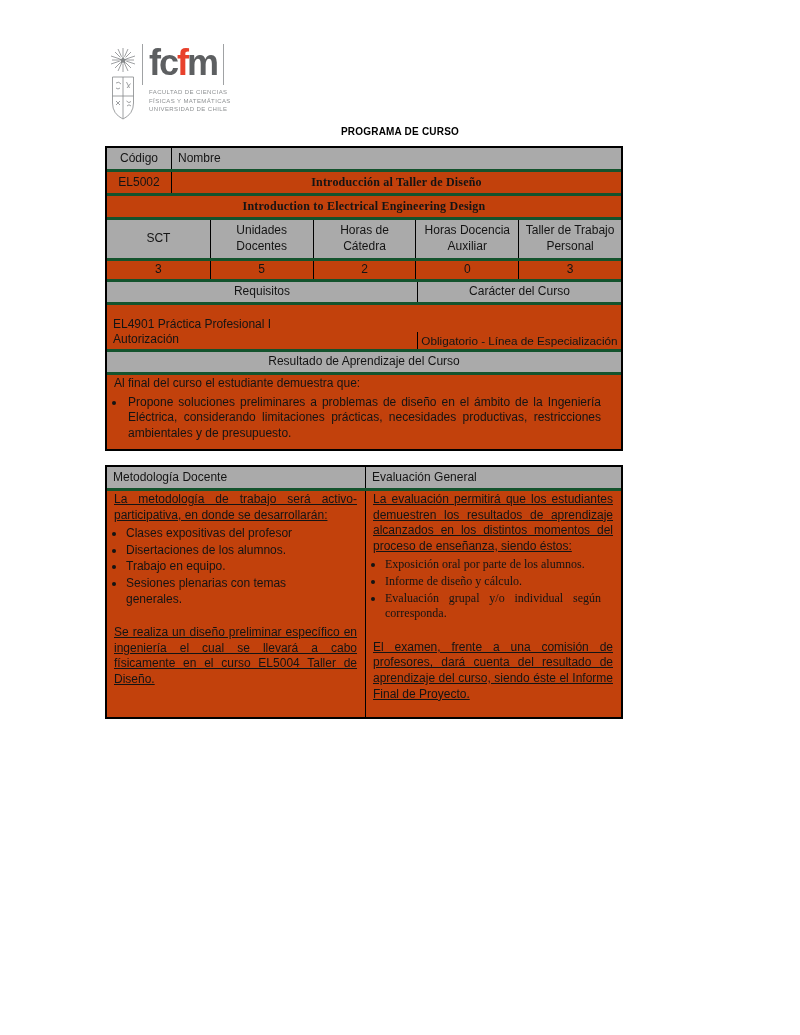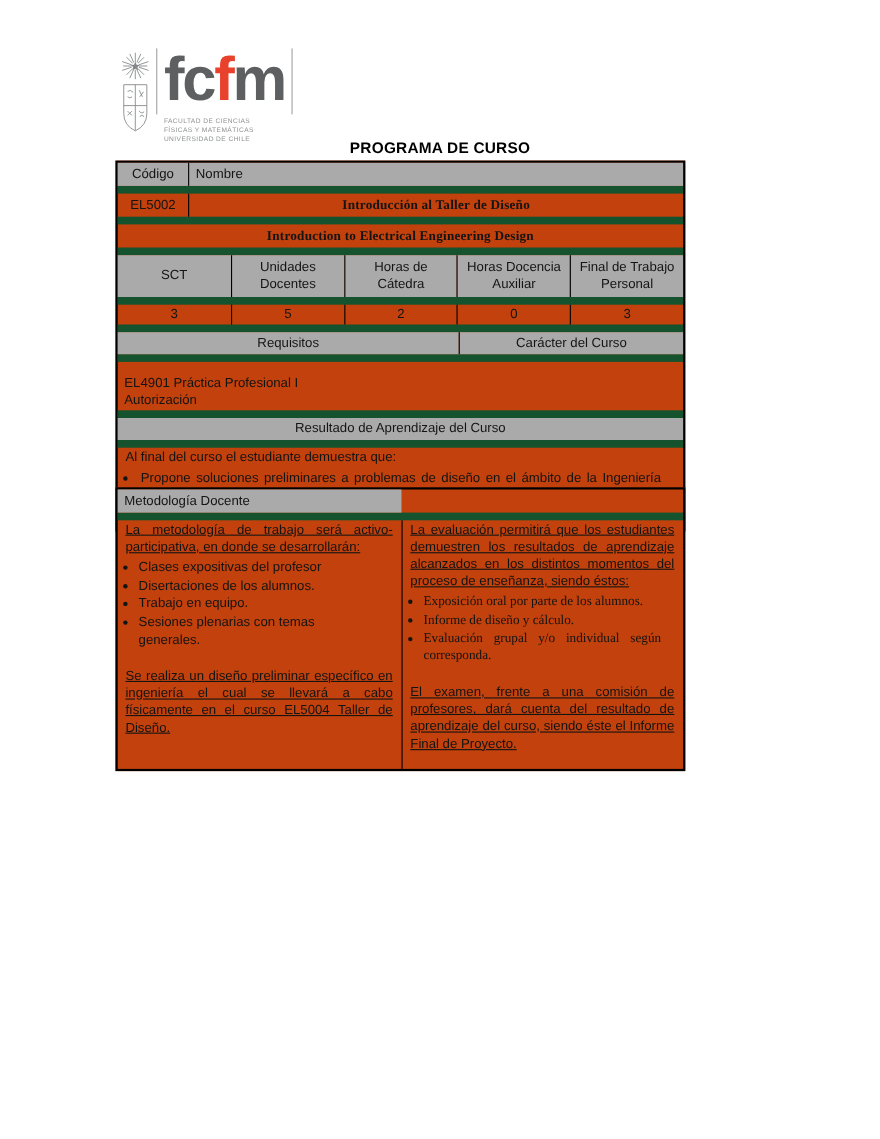--- a/index.html
+++ b/index.html
@@ -3,38 +3,38 @@
 <meta charset="utf-8">
 <style>
   html,body{margin:0;padding:0;background:#ffffff;}
   .page{position:relative;width:800px;height:1035px;background:#ffffff;margin:0 auto;overflow:hidden;
         font-family:"Liberation Sans",sans-serif;font-size:12px;color:#141414;line-height:1.3;}
 
   
   .logo{position:absolute;left:108px;top:44px;display:flex;align-items:flex-start;}
   .crest{display:block;margin-top:2px;}
   .logo-right{margin-left:4px;}
-  .wordmark{font-weight:bold;font-size:56px;line-height:0.92;letter-spacing:-2px;
+  .wordmark{font-weight:bold;font-size:36px;line-height:0.92;letter-spacing:-2px;
             padding:2px 6px 6px 6px;border-left:1px solid #a0a2a4;border-right:1px solid #a0a2a4;
             display:inline-block;}
   .wm-gray{color:#5d5f61;}
   .wm-red{color:#e8412c;}
   .logo-caption{margin:3px 0 0 7px;font-size:6px;line-height:1.4;letter-spacing:0.4px;
                 color:#8e9193;white-space:nowrap;}
 
   
   .doc-title{position:absolute;top:125px;left:0;width:100%;text-align:center;
-             font-weight:bold;font-size:14px;letter-spacing:0.2px;color:#000;}
+             font-weight:bold;font-size:10px;letter-spacing:0.2px;color:#000;}
 
   
   .tbl{position:absolute;left:105px;width:518px;border:2px solid #000;box-sizing:border-box;background:#c2410c;}
   .t1{top:146px;}
-  .t2{top:443px;}
+  .t2{top:465px;}
   .row{display:flex;align-items:stretch;}
-  .row + .row{border-top:7px solid #14532d;}
+  .row + .row{border-top:3px solid #14532d;}
   .cell{box-sizing:border-box;padding:1px 6px;display:flex;flex-direction:column;justify-content:center;min-width:0;}
   .cell + .cell{border-left:1px solid #000;}
   .gray{background:#aaaaaa;}
   .grow{flex:1 1 auto;}
   .center{text-align:center;align-items:center;}
   .left{text-align:left;align-items:flex-start;}
   .vtop{justify-content:flex-start;}
   .w65{flex:0 0 64px;}
   .w60{flex:0 0 60.3%;}
   .w50{flex:0 0 50.2%;}
@@ -109,55 +109,57 @@
       <div class="cell grow center serif-name">Introducción al Taller de Diseño</div>
     </div>
     <div class="row h21">
       <div class="cell grow center serif-name">Introduction to Electrical Engineering Design</div>
     </div>
     <div class="row h38">
       <div class="cell gray col5 center">SCT</div>
       <div class="cell gray col5 center">Unidades Docentes</div>
       <div class="cell gray col5 center">Horas de Cátedra</div>
       <div class="cell gray col5 center">Horas Docencia Auxiliar</div>
-      <div class="cell gray col5 center">Final de Trabajo Personal</div>
+      <div class="cell gray col5 center">Taller de Trabajo Personal</div>
     </div>
     <div class="row h18">
       <div class="cell col5 center">3</div>
       <div class="cell col5 center">5</div>
       <div class="cell col5 center">2</div>
       <div class="cell col5 center">0</div>
       <div class="cell col5 center">3</div>
     </div>
     <div class="row h20">
       <div class="cell gray w60 center">Requisitos</div>
       <div class="cell gray grow center">Carácter del Curso</div>
     </div>
     <div class="row h44">
       <div class="cell w60 left vtop">
         <div>EL4901 Práctica Profesional I</div>
         <div>Autorización</div>
       </div>
+      <div class="cell grow center caracter-cell">Obligatorio - Línea de Especialización</div>
     </div>
     <div class="row h20">
       <div class="cell gray grow center">Resultado de Aprendizaje del Curso</div>
     </div>
     <div class="row">
       <div class="cell grow left vtop pad-body">
         <p>Al final del curso el estudiante demuestra que:</p>
         <ul class="blist r-list">
           <li>Propone soluciones preliminares a problemas de diseño en el ámbito de la Ingeniería Eléctrica, considerando limitaciones prácticas, necesidades productivas, restricciones ambientales y de presupuesto.</li>
         </ul>
       </div>
     </div>
   </div>
 
   <div class="tbl t2">
     <div class="row h21">
       <div class="cell gray w50 left">Metodología Docente</div>
+      <div class="cell gray grow left">Evaluación General</div>
     </div>
     <div class="row body2">
       <div class="cell w50 left vtop pad-body">
         <p class="just">La metodología de trabajo será activo-participativa, en donde se desarrollarán:</p>
         <ul class="blist m-list">
           <li>Clases expositivas del profesor</li>
           <li>Disertaciones de los alumnos.</li>
           <li>Trabajo en equipo.</li>
           <li>Sesiones plenarias con temas generales.</li>
         </ul>

